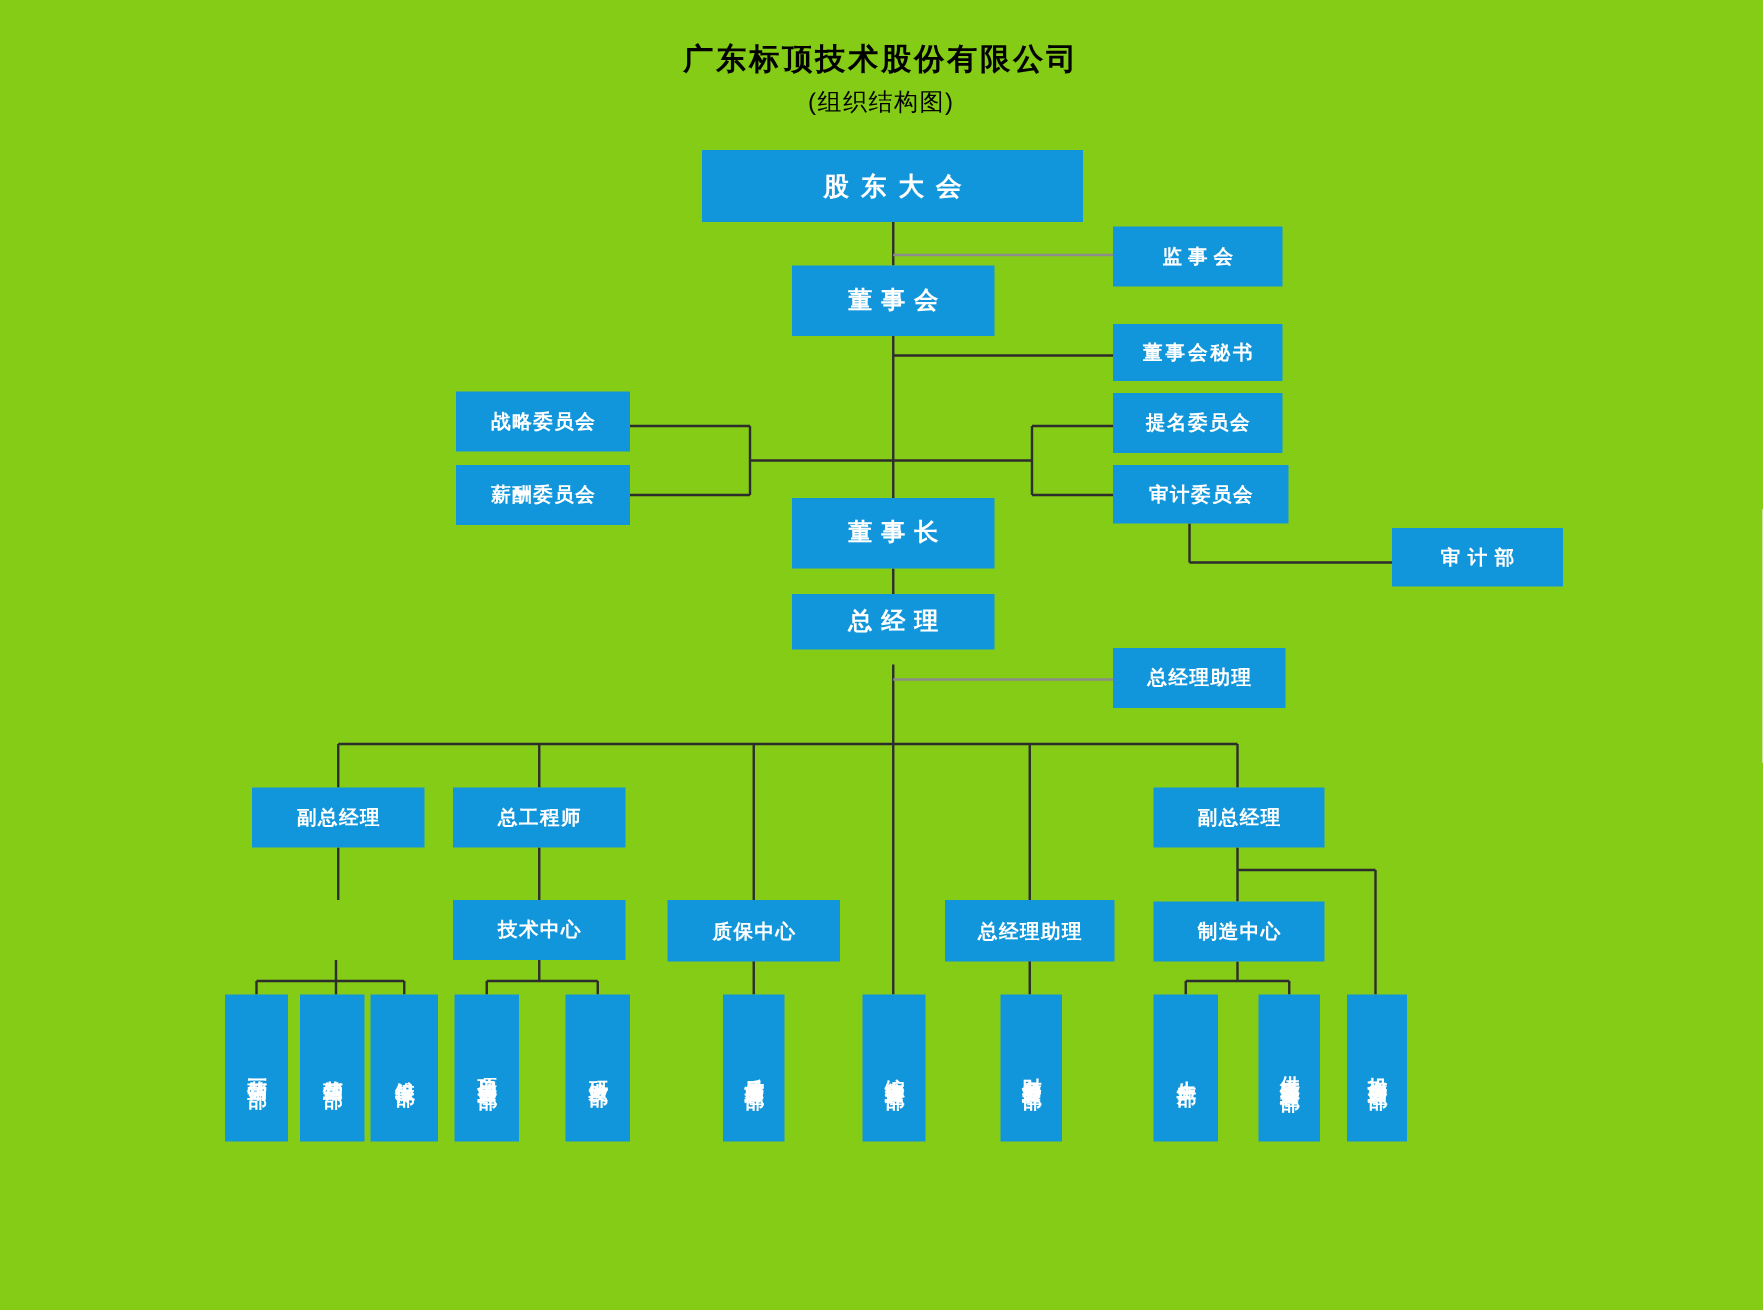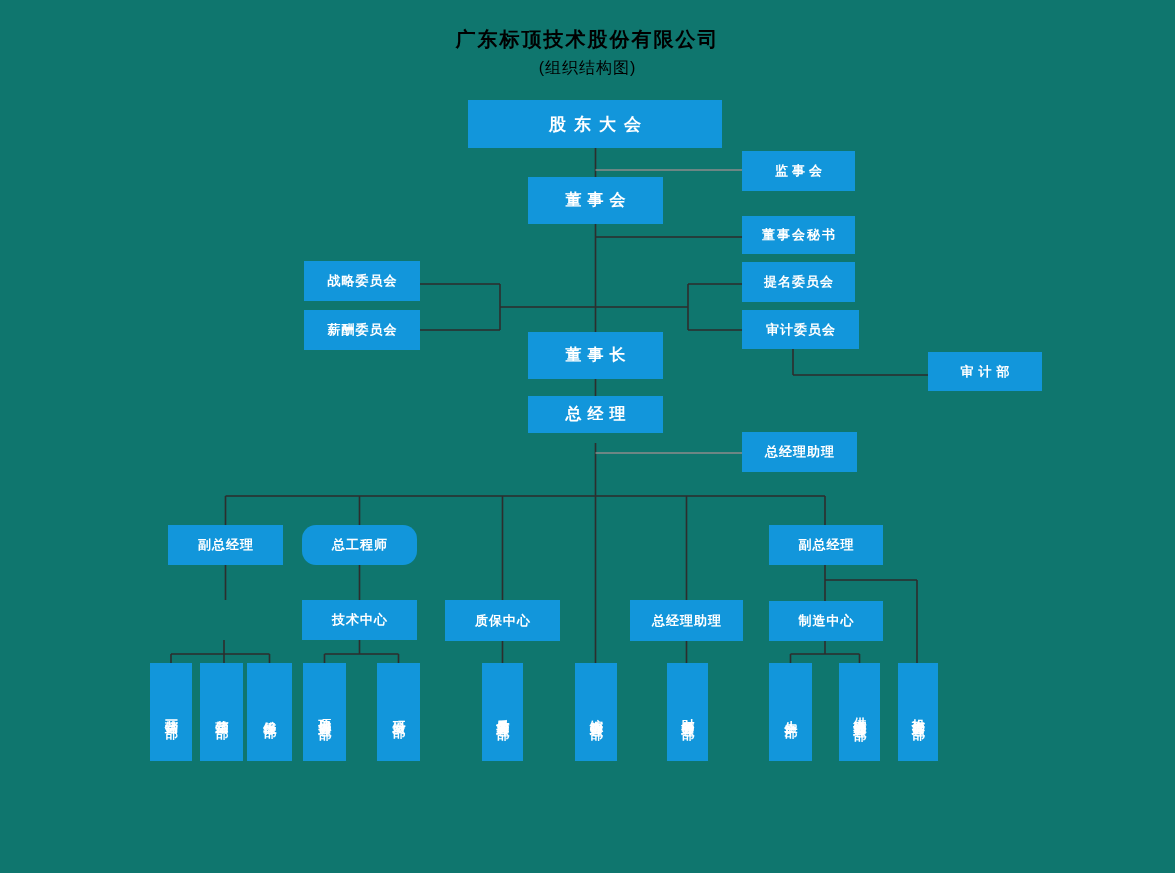--- a/index.html
+++ b/index.html
@@ -5,21 +5,21 @@
   html, body {
     margin: 0;
     padding: 0;
     background: #ffffff;
     font-family: "Liberation Sans", sans-serif;
   }
   .canvas {
     position: relative;
     width: 1175px;
     height: 873px;
-    background: #0f766e;
+    background: #84cc16;
     overflow: hidden;
   }
   .title {
     position: absolute;
     top: 26px;
     left: 0;
     width: 1175px;
     text-align: center;
     font-size: 20px;
     font-weight: bold;
@@ -109,21 +109,21 @@
   <div class="node sm" style="left:304px; top:310px; width:116px; height:40px;">薪酬委员会</div>
   <div class="node sm" style="left:742px; top:262px; width:113px; height:40px;">提名委员会</div>
   <div class="node sm" style="left:742px; top:310px; width:117px; height:39px;">审计委员会</div>
   <div class="node sm sp5" style="left:928px; top:352px; width:114px; height:39px;">审计部</div>
 
   <div class="node lg" style="left:528px; top:332px; width:135px; height:47px;">董事长</div>
   <div class="node lg" style="left:528px; top:396px; width:135px; height:37px;">总经理</div>
   <div class="node sm" style="left:742px; top:432px; width:115px; height:40px;">总经理助理</div>
 
   <div class="node sm" style="left:168px; top:525px; width:115px; height:40px;">副总经理</div>
-  <div class="node sm" style="left:302px; top:525px; width:115px; height:40px;border-radius:14px;">总工程师</div>
+  <div class="node sm" style="left:302px; top:525px; width:115px; height:40px;">总工程师</div>
   <div class="node sm" style="left:769px; top:525px; width:114px; height:40px;">副总经理</div>
 
   <div class="node sm" style="left:302px; top:600px; width:115px; height:40px;">技术中心</div>
   <div class="node sm" style="left:445px; top:600px; width:115px; height:41px;">质保中心</div>
   <div class="node sm" style="left:630px; top:600px; width:113px; height:41px;">总经理助理</div>
   <div class="node sm" style="left:769px; top:601px; width:114px; height:40px;">制造中心</div>
 
   <div class="node v" style="left:150px; top:663px; width:42px; height:98px;">营销一部</div>
   <div class="node v" style="left:200px; top:663px; width:43px; height:98px;">营销二部</div>
   <div class="node v" style="left:247px; top:663px; width:45px; height:98px;">维保部</div>

